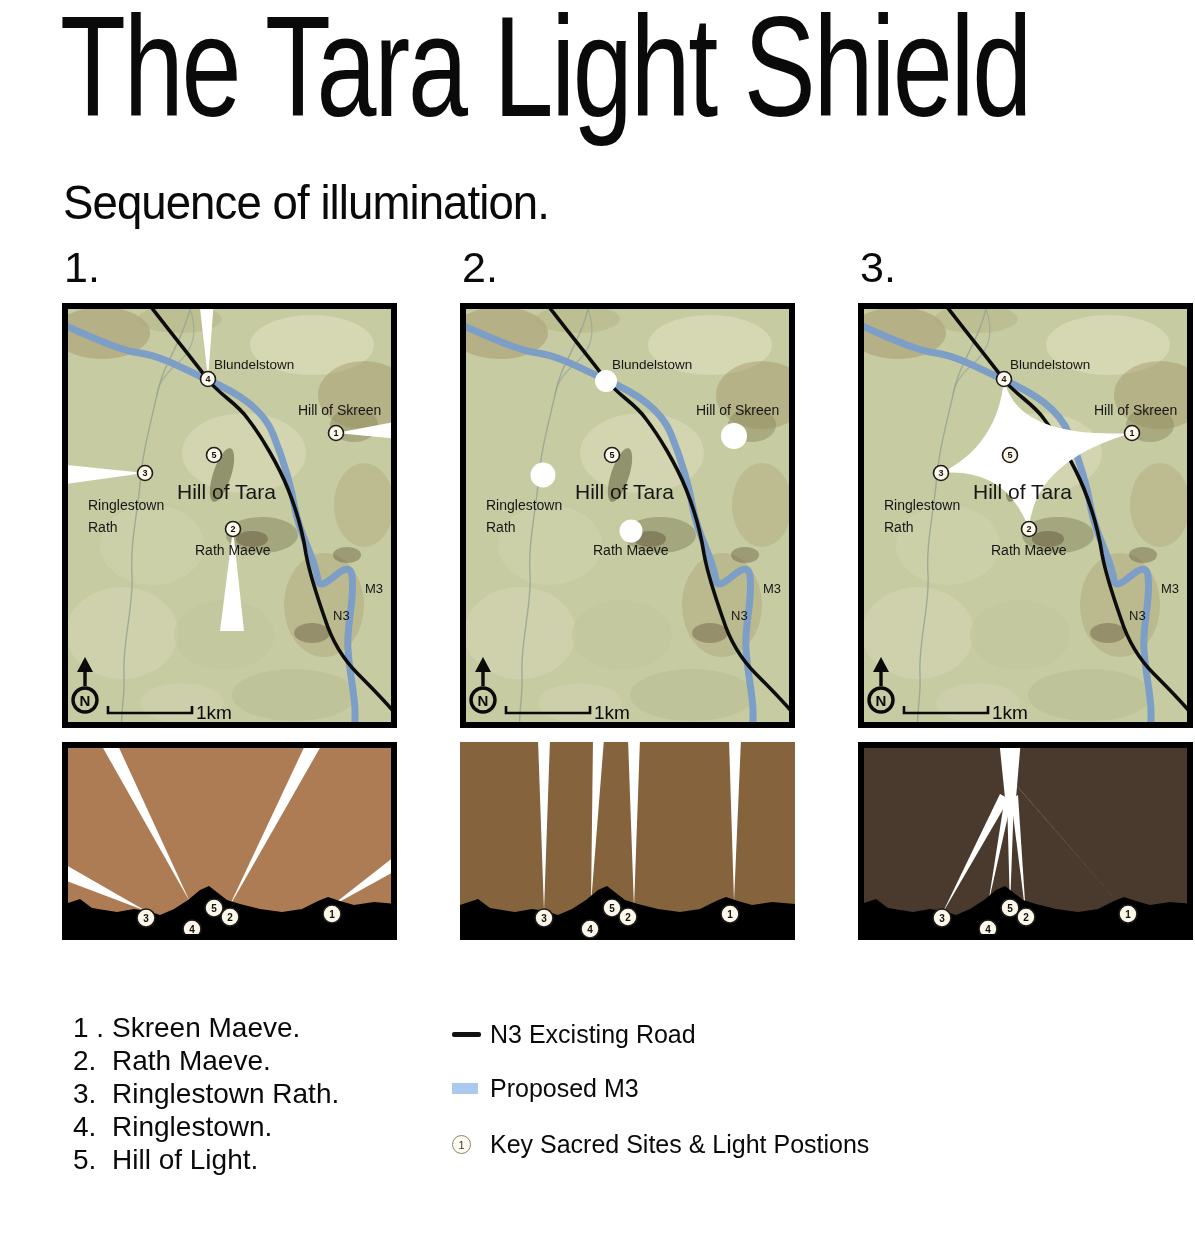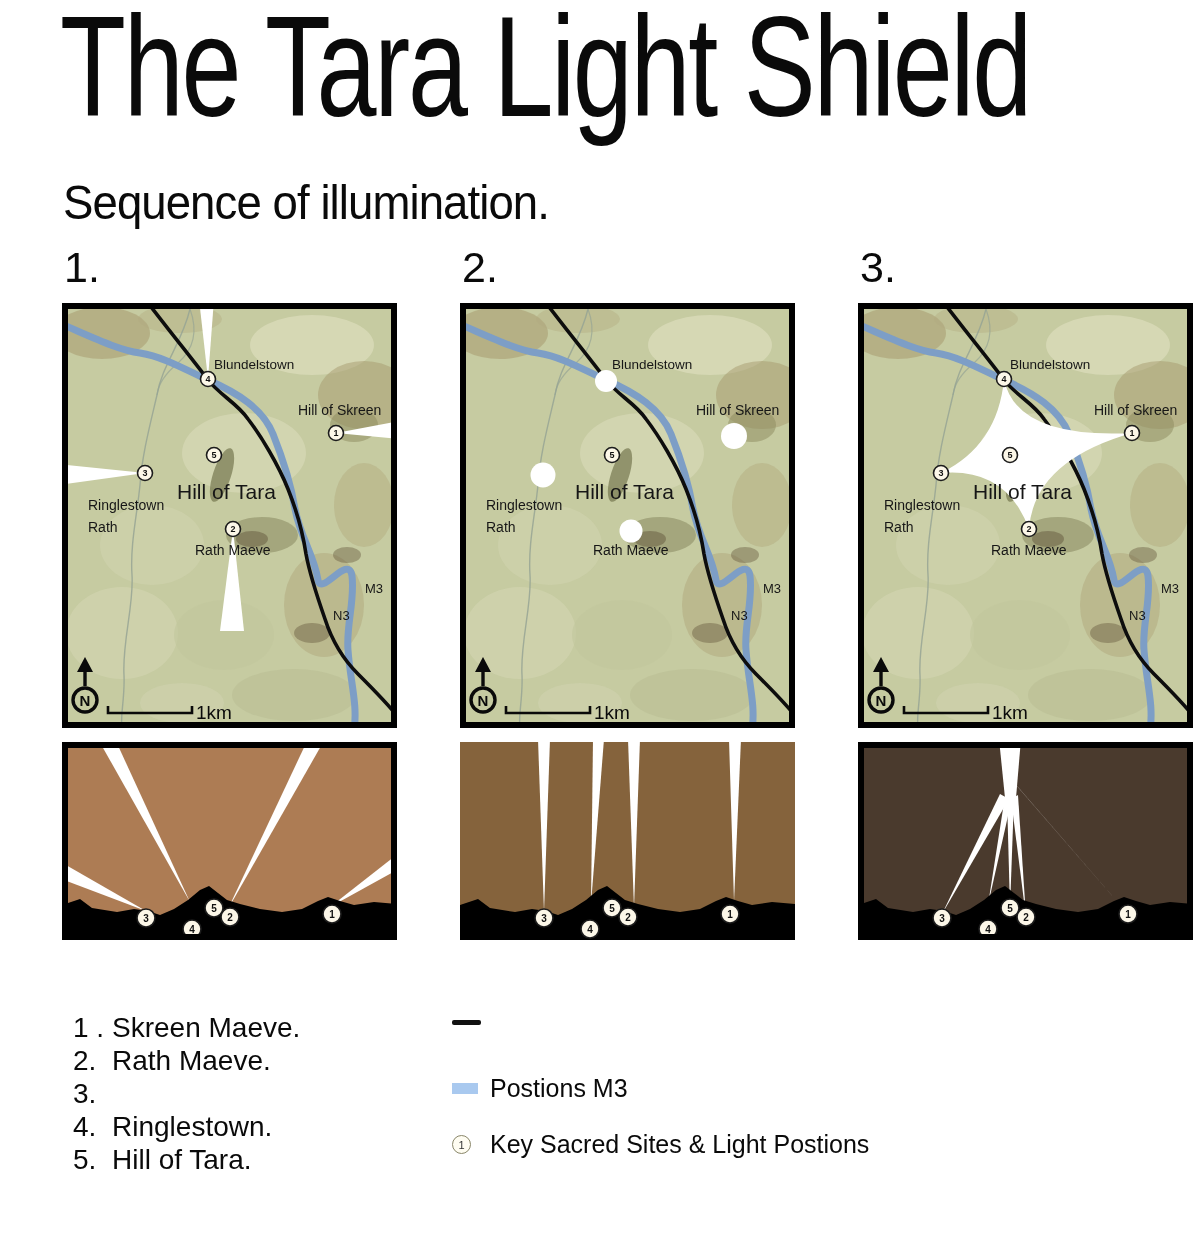--- a/index.html
+++ b/index.html
@@ -256,42 +256,44 @@
     <div class="site-row">
       <span class="n">1 .</span>
       <span>Skreen Maeve.</span>
     </div>
     <div class="site-row">
       <span class="n">2.</span>
       <span>Rath Maeve.</span>
     </div>
     <div class="site-row">
       <span class="n">3.</span>
+      <span>Ringlestown Rath.</span>
     </div>
     <div class="site-row">
       <span class="n">4.</span>
       <span>Ringlestown.</span>
     </div>
     <div class="site-row">
       <span class="n">5.</span>
-      <span>Hill of Tara.</span>
+      <span>Hill of Light.</span>
     </div>
   </div>
 
   <div class="sym-legend">
     <div class="sym-row sr1">
       <span class="sym-cell">
           <span class="sw-line"></span>
         </span>
+      <span>N3 Excisting Road</span>
     </div>
     <div class="sym-row sr2">
       <span class="sym-cell">
           <span class="sw-blue"></span>
         </span>
-      <span>Postions M3</span>
+      <span>Proposed M3</span>
     </div>
     <div class="sym-row sr3">
       <span class="sym-cell">
           <span class="sw-circ">1</span>
         </span>
       <span>Key Sacred Sites &amp; Light Postions</span>
     </div>
   </div>
 </div>
 

